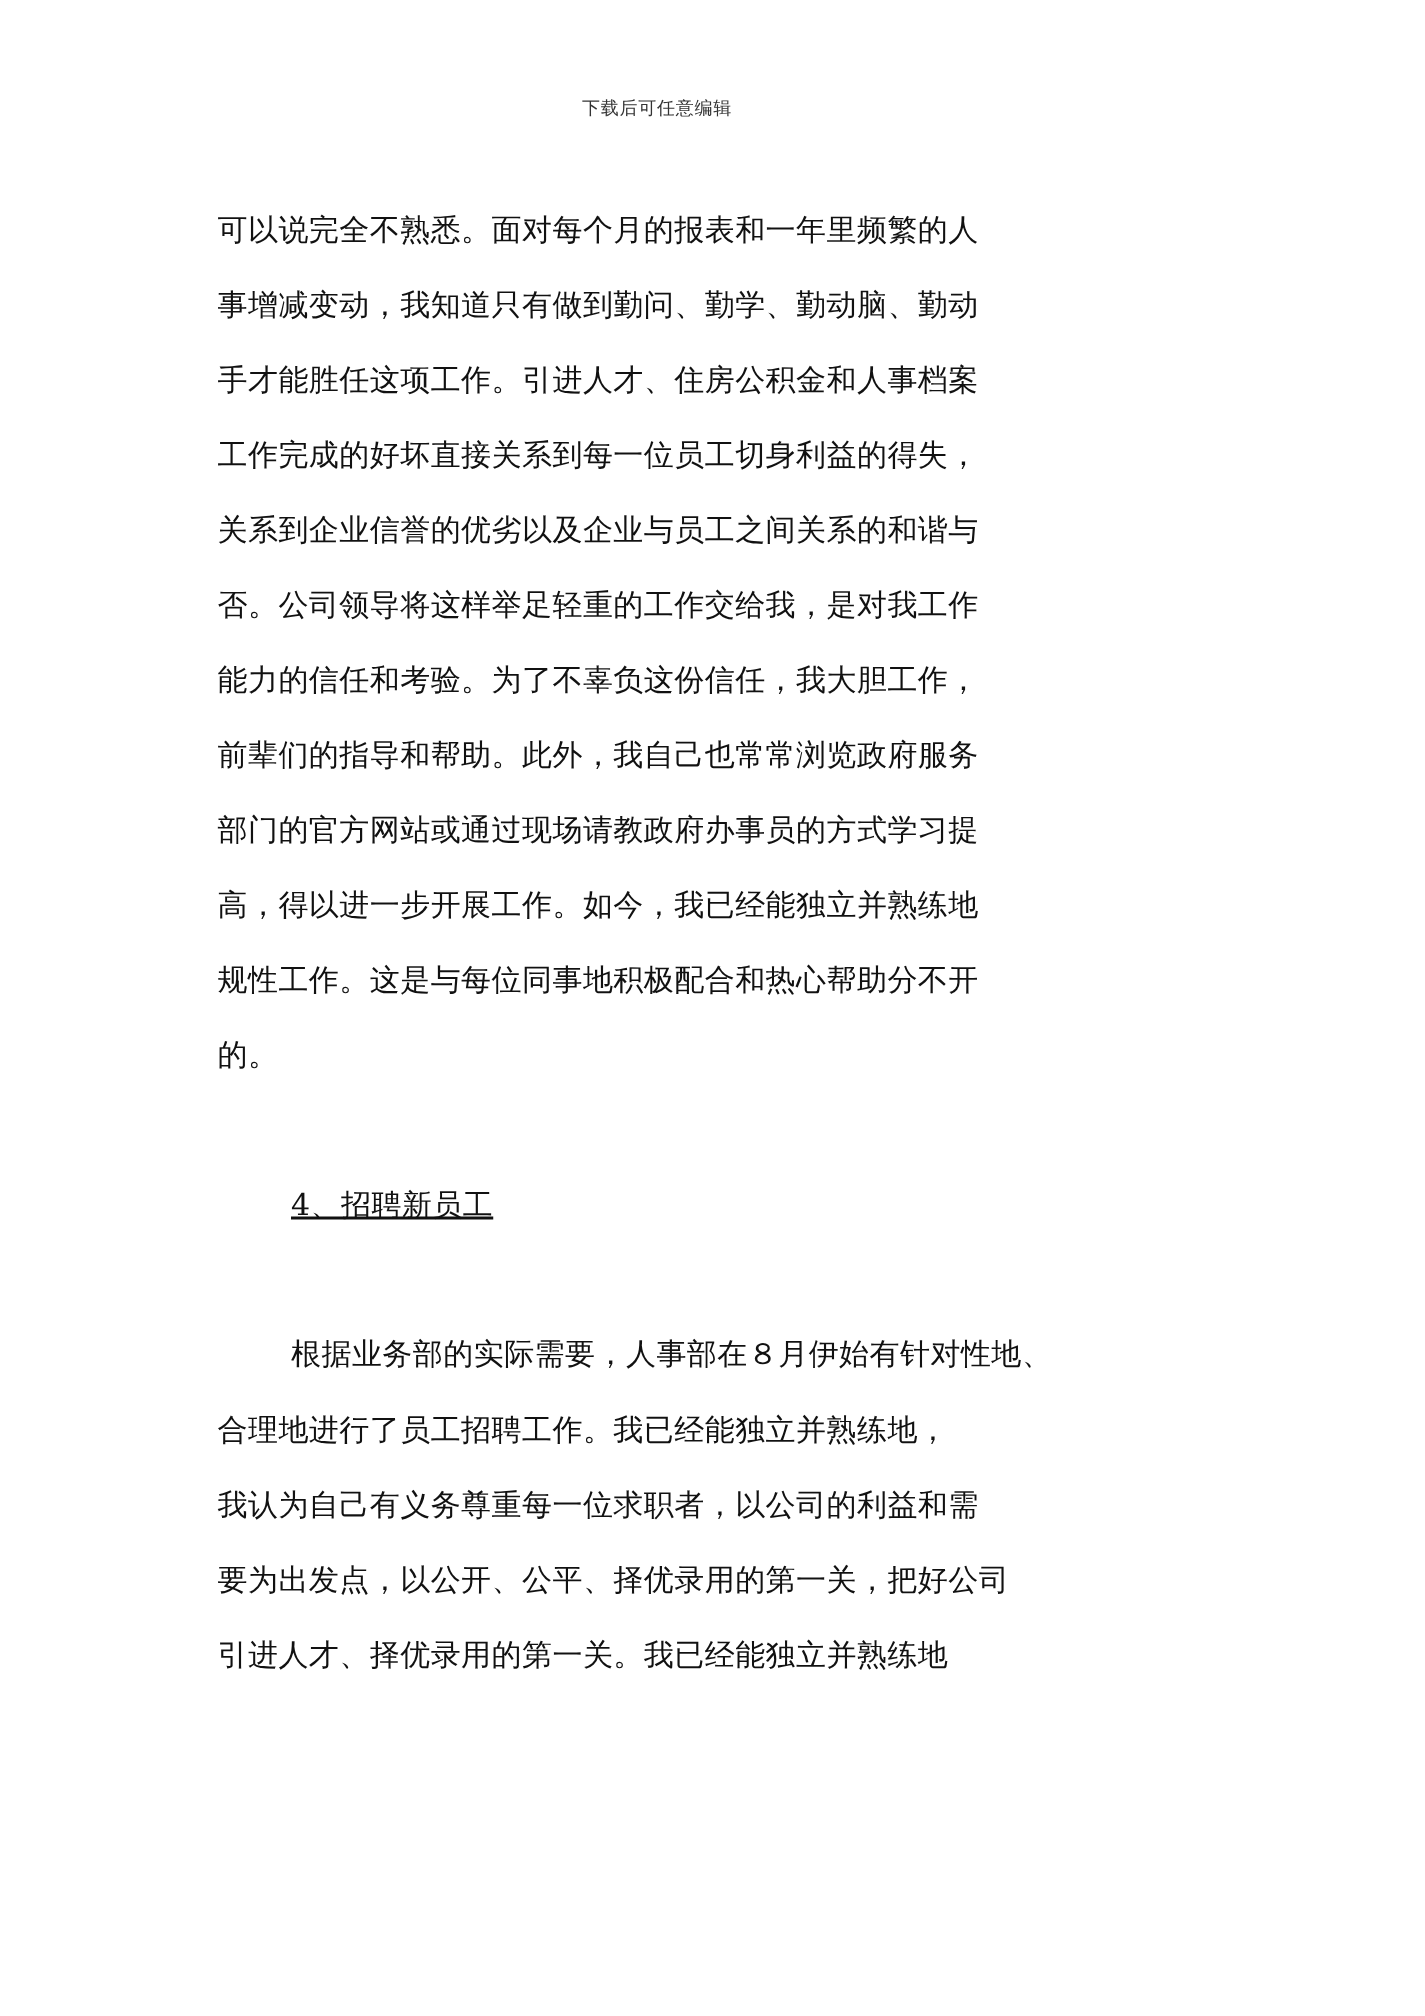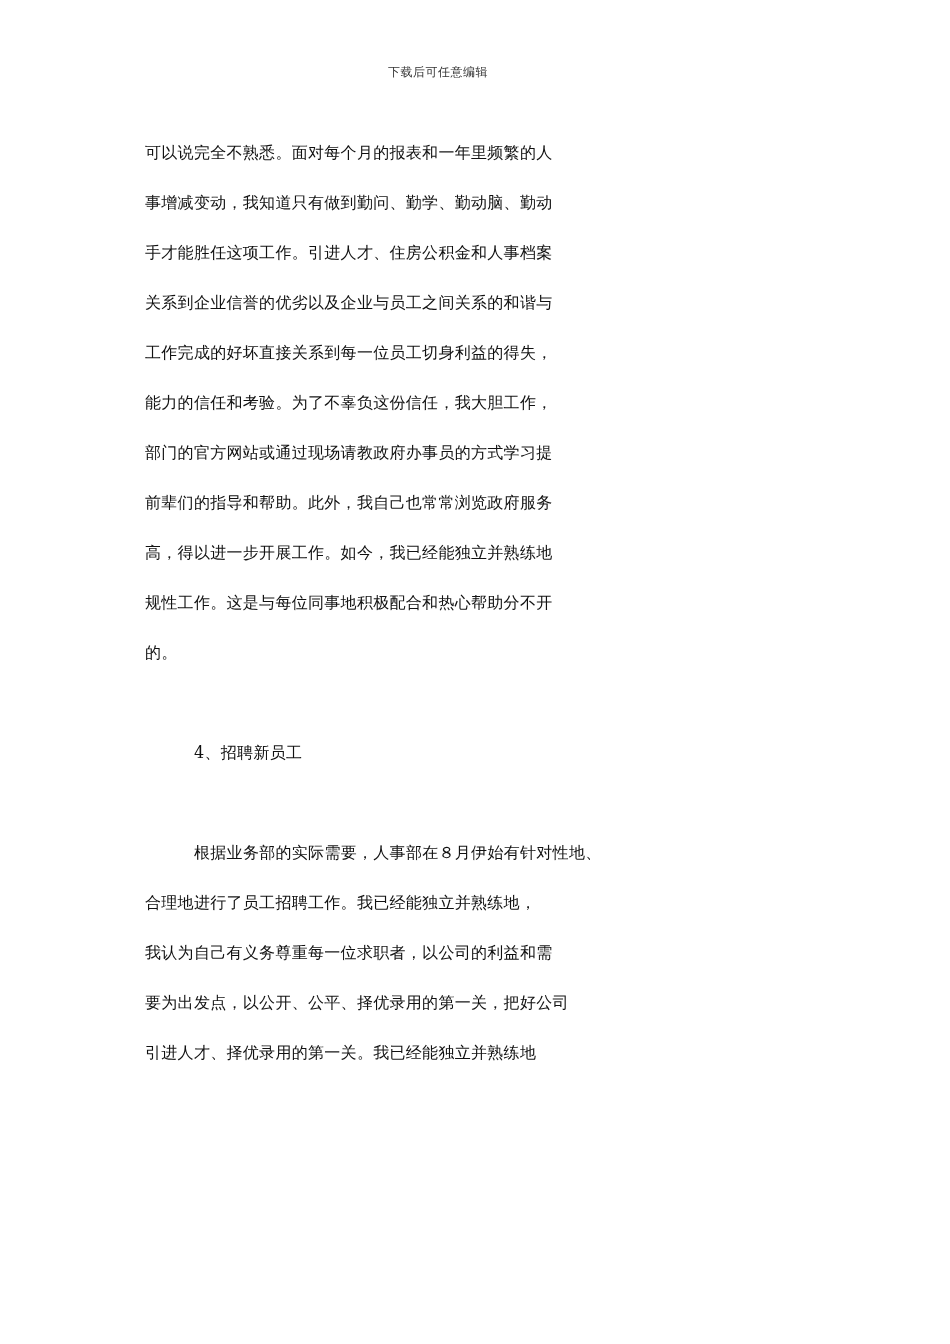--- a/index.html
+++ b/index.html
@@ -27,50 +27,52 @@
     }
     .content {
       position: absolute;
       top: 128px;
       left: 145px;
       width: 700px;
     }
     .line {
       height: 50px;
       line-height: 50px;
-      font-size: 16px;
+      font-size: 20px;
       white-space: nowrap;
       letter-spacing: 0.3px;
     }
     .blank {
       height: 50px;
     }
     .indent {
       padding-left: 49px;
       font-family: Liberation Serif, serif;
     }
     .heading {
       padding-left: 49px;
+      text-decoration: underline;
     }
   </style>
 </head>
 <body>
 
 <div class="page-header">下载后可任意编辑</div>
 
 <div class="content">
   <div>
     <div class="line">可以说完全不熟悉。面对每个月的报表和一年里频繁的人</div>
     <div class="line">事增减变动，我知道只有做到勤问、勤学、勤动脑、勤动</div>
     <div class="line">手才能胜任这项工作。引进人才、住房公积金和人事档案</div>
+    <div class="line">工作完成的好坏直接关系到每一位员工切身利益的得失，</div>
     <div class="line">关系到企业信誉的优劣以及企业与员工之间关系的和谐与</div>
-    <div class="line">工作完成的好坏直接关系到每一位员工切身利益的得失，</div>
+    <div class="line">否。公司领导将这样举足轻重的工作交给我，是对我工作</div>
     <div class="line">能力的信任和考验。为了不辜负这份信任，我大胆工作，</div>
+    <div class="line">前辈们的指导和帮助。此外，我自己也常常浏览政府服务</div>
     <div class="line">部门的官方网站或通过现场请教政府办事员的方式学习提</div>
-    <div class="line">前辈们的指导和帮助。此外，我自己也常常浏览政府服务</div>
     <div class="line">高，得以进一步开展工作。如今，我已经能独立并熟练地</div>
     <div class="line">规性工作。这是与每位同事地积极配合和热心帮助分不开</div>
     <div class="line">的。</div>
   </div>
 
   <div class="blank"></div>
 
   <div class="line heading">4、招聘新员工</div>
 
   <div class="blank"></div>

